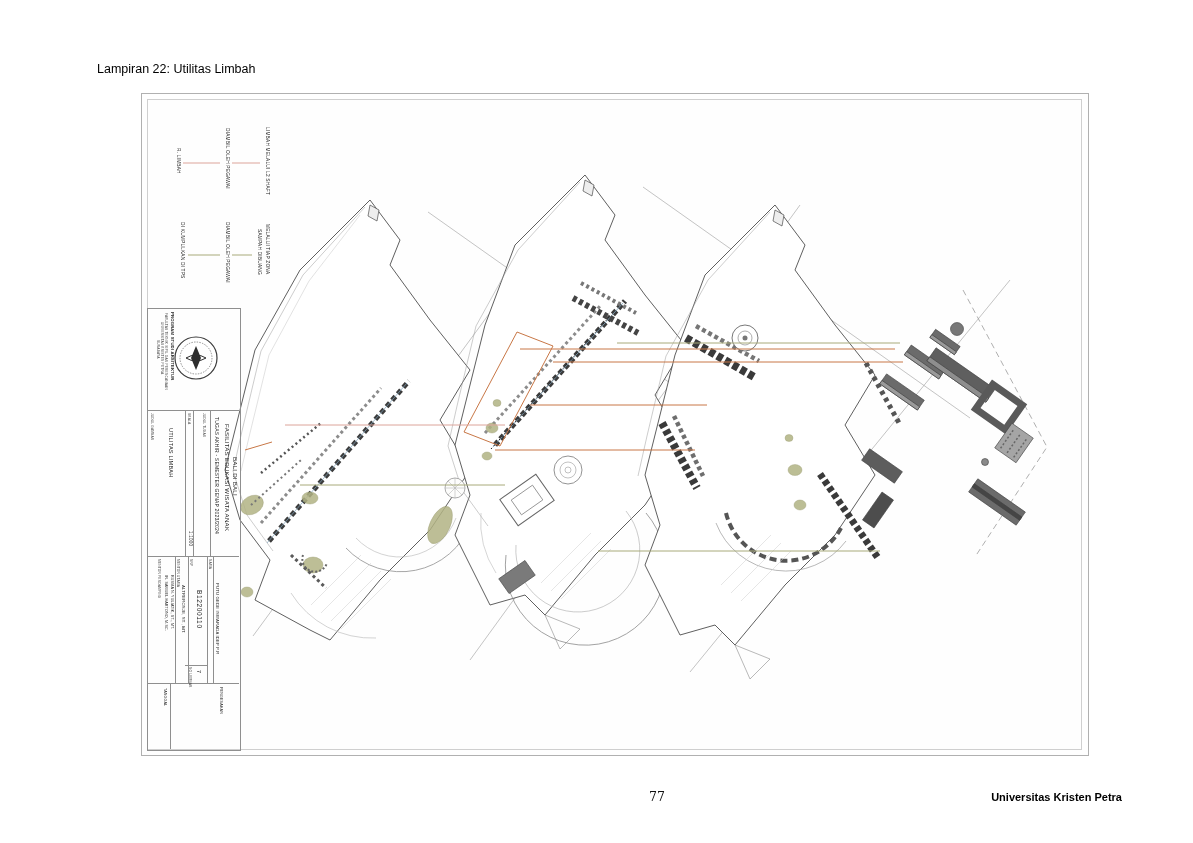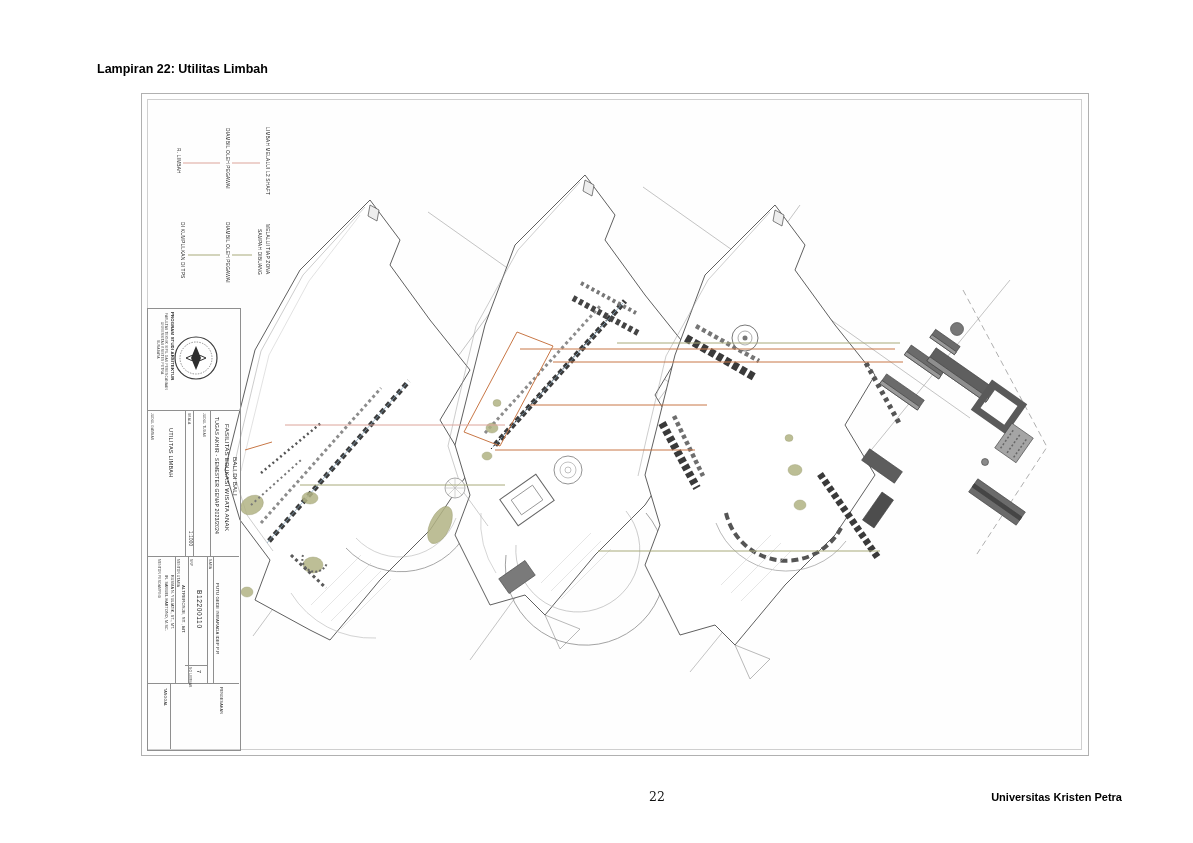--- a/index.html
+++ b/index.html
@@ -1,19 +1,19 @@
 <!DOCTYPE html>
 <html><head>
 <meta charset="utf-8">
 <style>
   html,body{margin:0;padding:0;background:#ffffff;}
   #page{position:relative;width:1193px;height:843px;background:#ffffff;overflow:hidden;
         font-family:"Liberation Sans",sans-serif;}
   .abs{position:absolute;}
-  #doc-header{left:97px;top:62px;font-size:12.5px;font-weight:bold;color:#000;text-align:right;}
+  #doc-header{left:97px;top:62px;font-size:12.5px;font-weight:normal;color:#000;text-align:right;}
   #page-number{left:640px;top:789px;width:34px;text-align:center;
                font-family:"DejaVu Serif",serif;font-size:12.5px;color:#111;}
   #footer-right{left:980px;top:791px;width:142px;text-align:right;
                 font-size:11px;font-weight:bold;color:#000;}
   .sheet-outer{left:141px;top:93px;width:946px;height:661px;border:1px solid #b0b0b0;background:#fefefe;}
   .sheet-inner{left:147px;top:99px;width:933px;height:649px;border:1px solid #cfcfcf;}
   #drawing-svg{left:141px;top:93px;width:946px;height:661px;}
   
   .vtext{position:absolute;transform-origin:0 0;transform:rotate(90deg);
          white-space:nowrap;color:#1f1f1f;line-height:1;letter-spacing:.2px;}
@@ -282,15 +282,15 @@
   <div class="vtext fs3" style="left:192px;top:559px">NRP</div>
   <div class="vtext fs65" style="left:202px;top:590px">B12200110</div>
   <div class="vtext fs3" style="left:211px;top:559px">NAMA</div>
   <div class="vtext fs4" style="left:219px;top:583px">PUTU GEDE ISWARADA IDEP P.R</div>
   <div class="vtext fs3" style="left:191px;top:667px">NO LEMBAR</div>
   <div class="vtext fs55" style="left:201px;top:670px">7</div>
 
   <div class="vtext fs35" style="left:166px;top:688px">TANGGAL</div>
   <div class="vtext fs35" style="left:222px;top:687px">PENGESAHAN</div>
 
-  <div id="page-number" class="abs">22</div>
+  <div id="page-number" class="abs">77</div>
   <div id="footer-right" class="abs">Universitas Kristen Petra</div>
 </div>
 
 </body></html>

